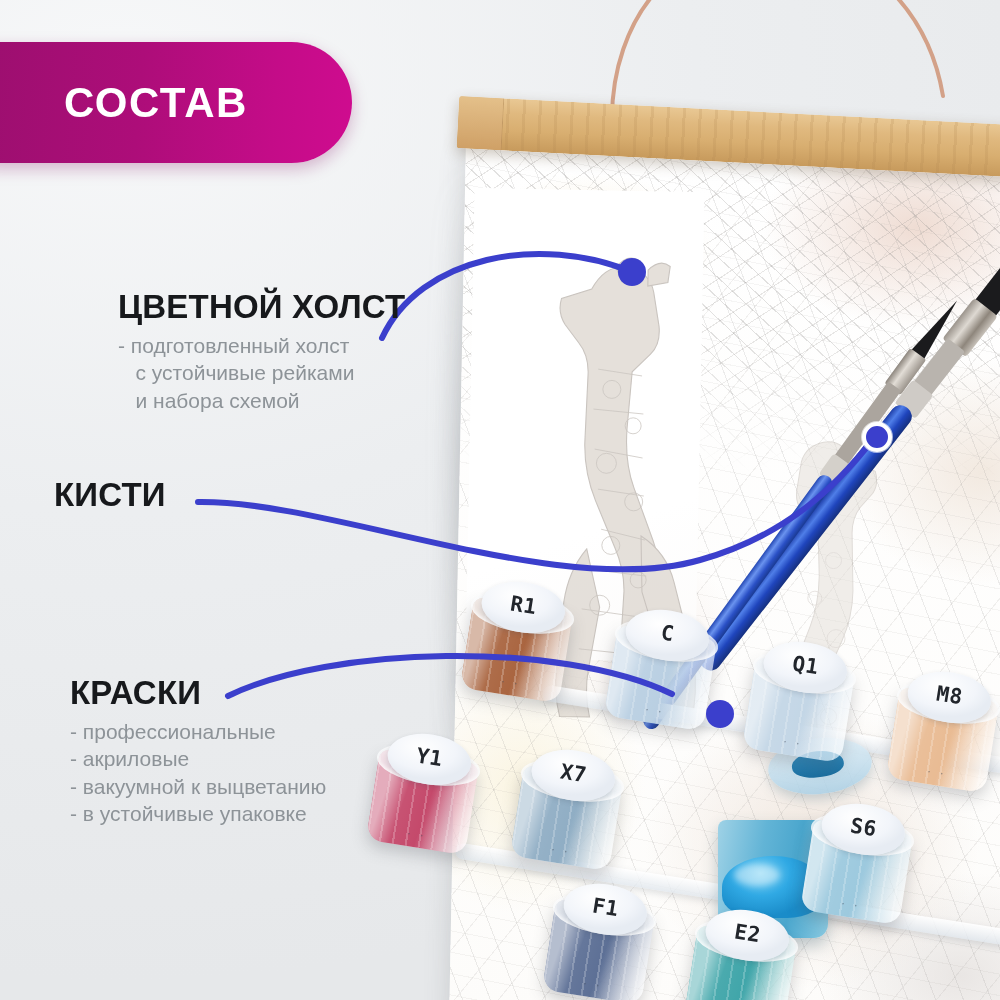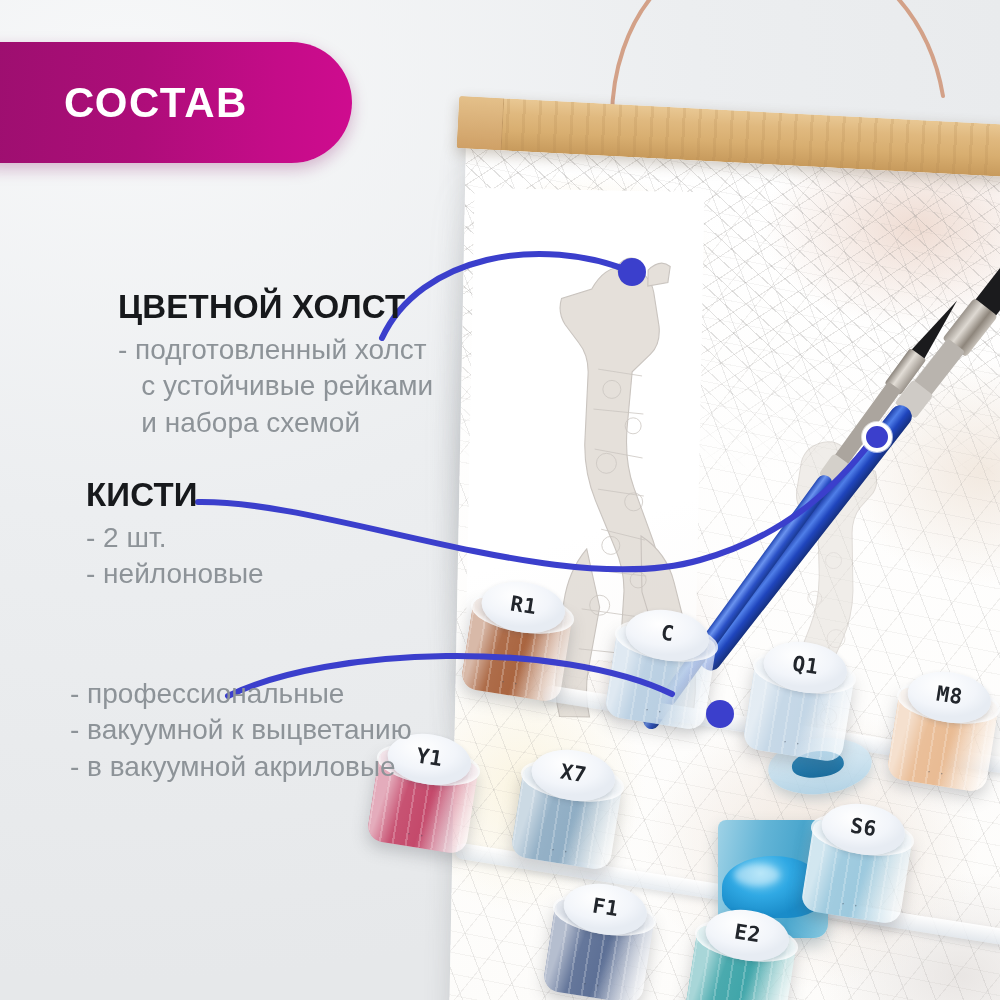--- a/index.html
+++ b/index.html
@@ -241,26 +241,26 @@
   }
 
   .feature { position: absolute; }
   .feature h2 {
     font-size: 33px; font-weight: 800; color: #17191c;
     letter-spacing: .2px; line-height: 1;
     margin-bottom: 9px;
   }
   .feature ul { list-style: none; }
   .feature li {
-    font-size: 28px; color: #8d9398; line-height: 1.30;
+    font-size: 21px; color: #8d9398; line-height: 1.30;
     white-space: pre;
   }
 
   .f-canvas  { left: 70px; top: 290px; margin-left: 48px; }
-  .f-brushes { left: 86px; top: 478px; }
+  .f-brushes { left: 54px; top: 478px; }
   .f-paints  { left: 70px; top: 676px; }
 
   
   .connectors { position:absolute; inset:0; pointer-events:none; }
   .dot {
     position: absolute;
     border-radius: 50%;
     background: #3b3fcc;
   }
   .dot.plain { width: 28px; height: 28px; }
@@ -489,27 +489,25 @@
     <h2>ЦВЕТНОЙ ХОЛСТ</h2>
     <ul>
         <li>- подготовленный холст</li>
         <li>   с устойчивые рейками</li>
         <li>   и набора схемой</li>
       </ul>
   </div>
 
   <div class="feature f-brushes">
     <h2>КИСТИ</h2>
+  </div>
+
+  <div class="feature f-paints">
+    <h2>КРАСКИ</h2>
     <ul>
-        <li>- 2 шт.</li>
-        <li>- нейлоновые</li>
+        <li>- профессиональные</li>
+        <li>- акриловые</li>
+        <li>- вакуумной к выцветанию</li>
+        <li>- в устойчивые упаковке</li>
       </ul>
   </div>
 
-  <div class="feature f-paints">
-    <ul>
-        <li>- профессиональные</li>
-        <li>- вакуумной к выцветанию</li>
-        <li>- в вакуумной акриловые</li>
-      </ul>
-  </div>
-
 </div>
 
 </body></html>

